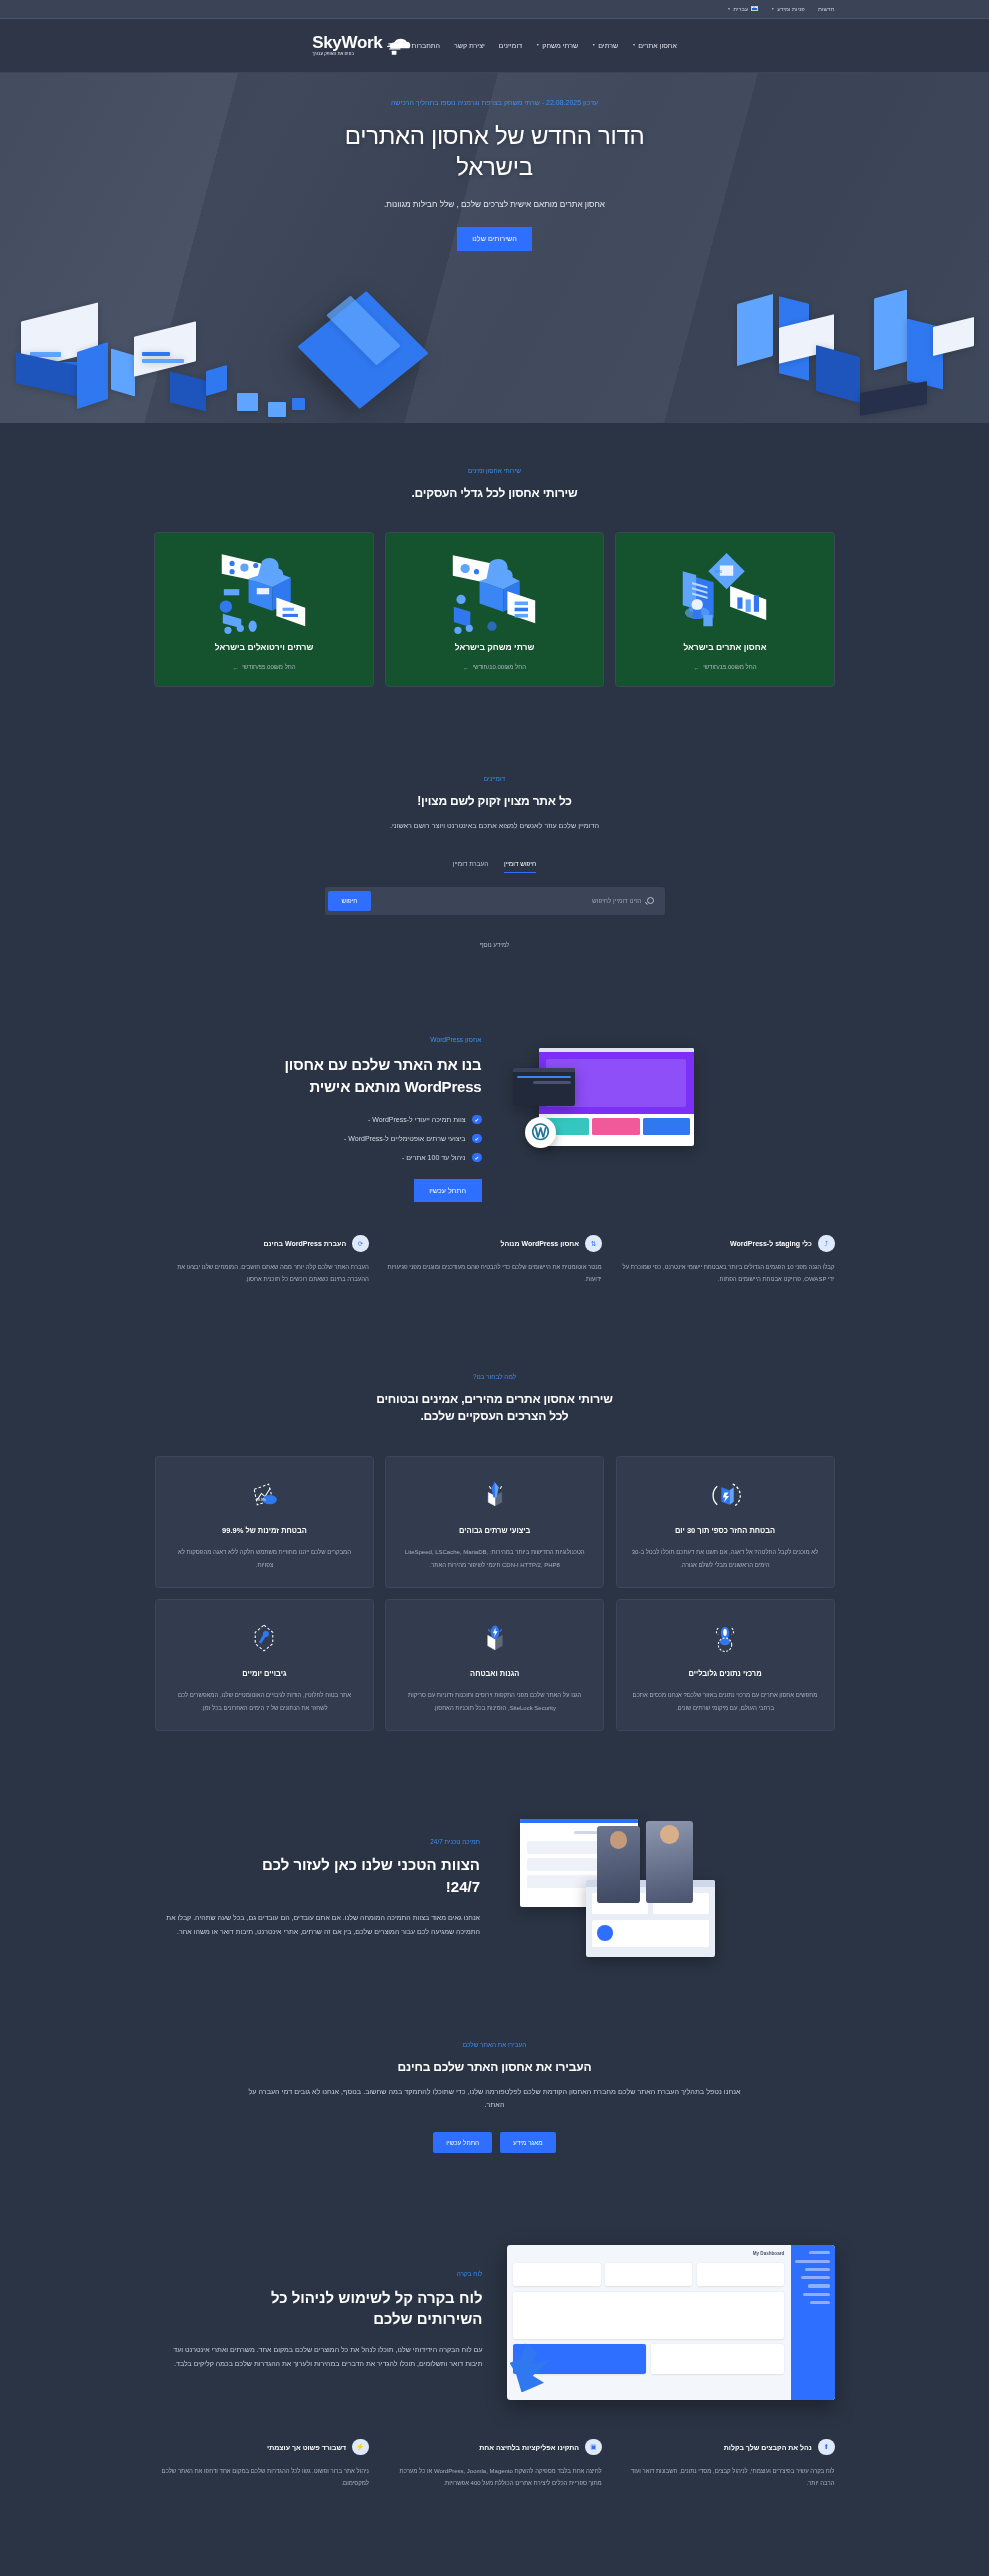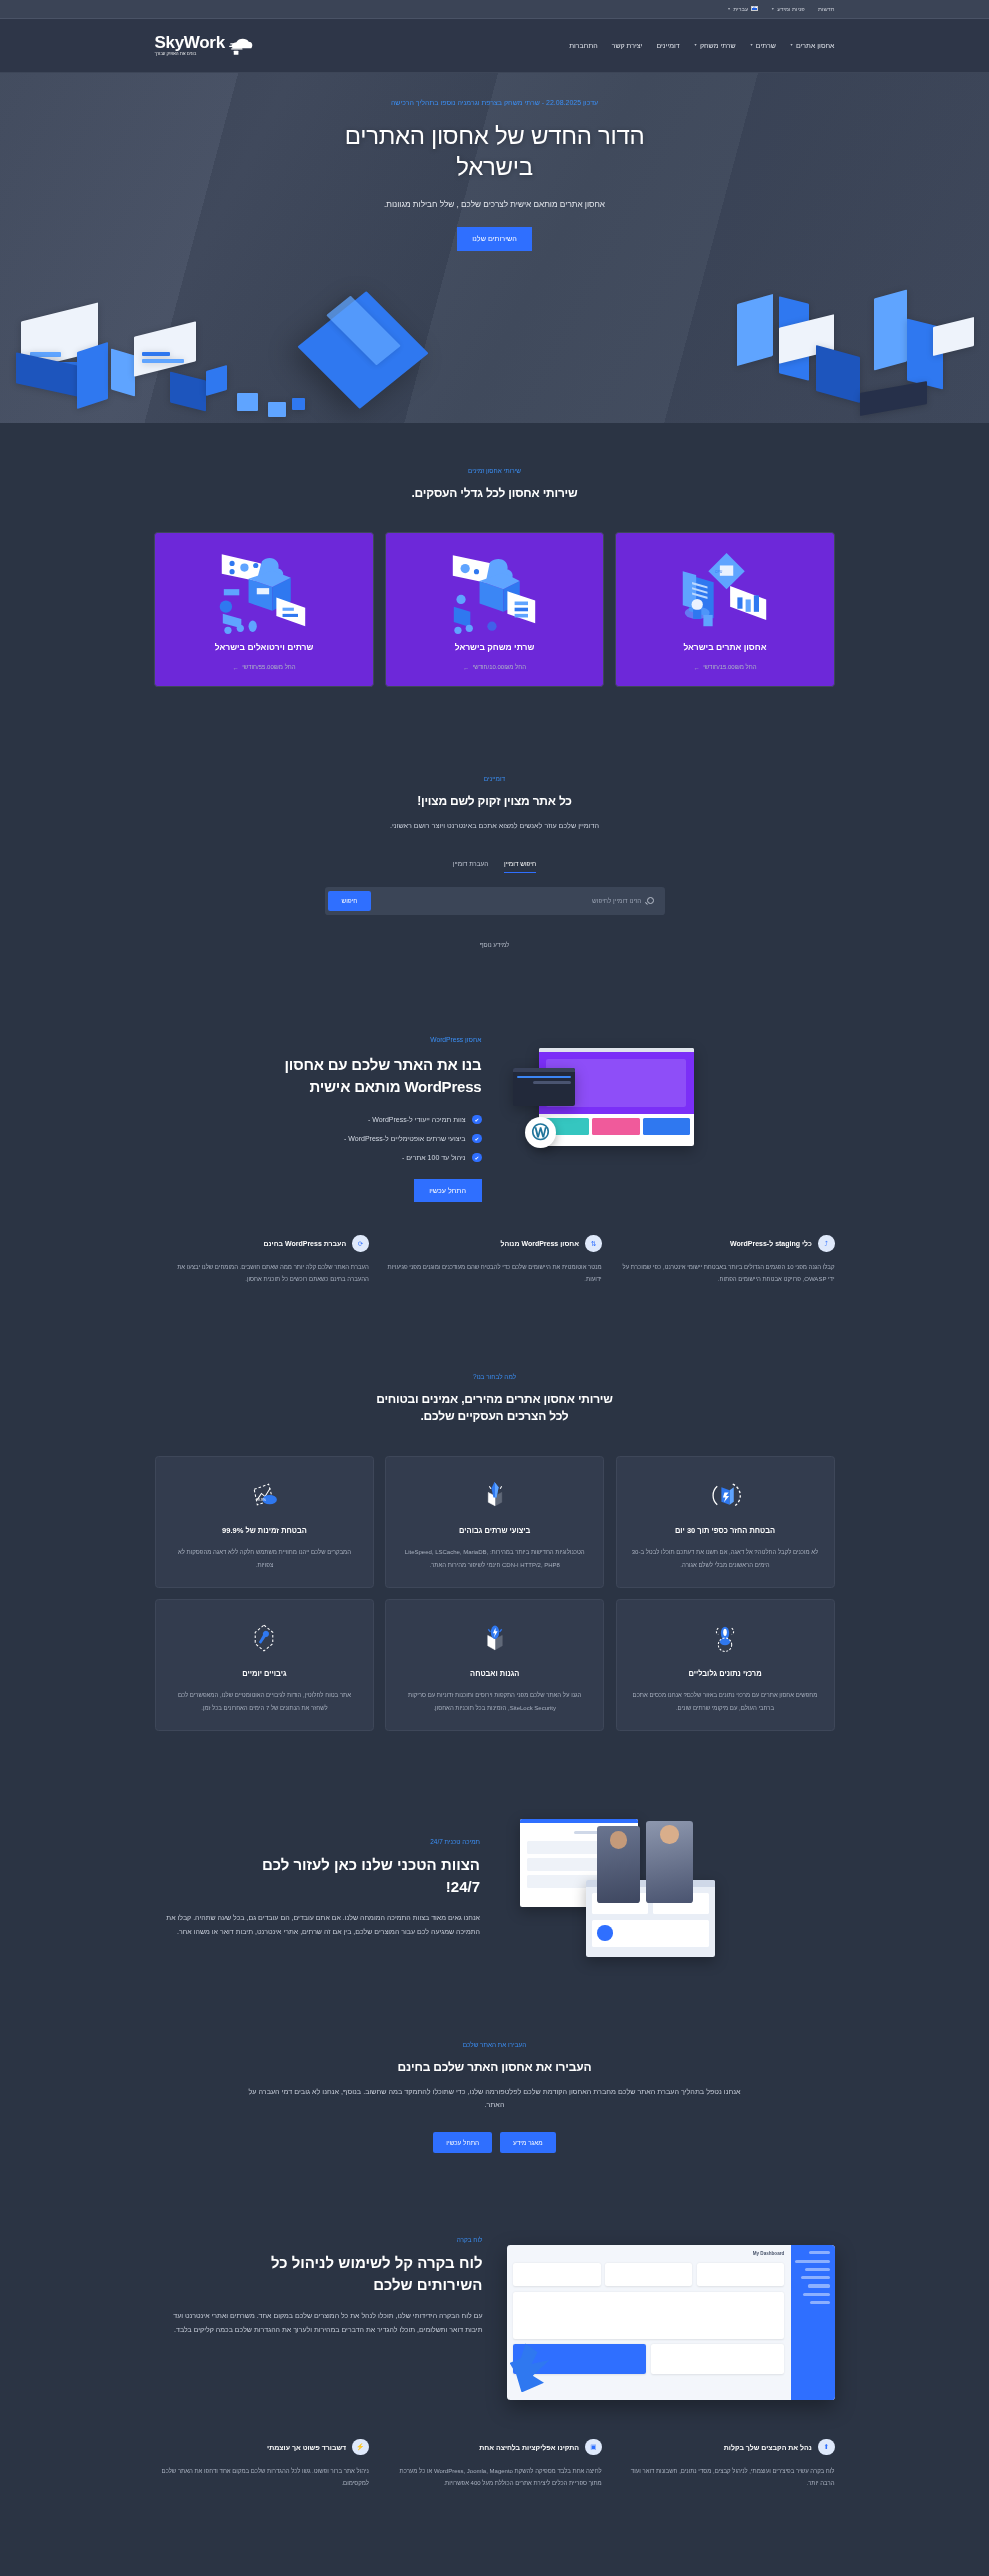--- a/index.html
+++ b/index.html
@@ -18,21 +18,21 @@
   .flag{width:6.7px;height:5.2px;background:#fff;position:relative;display:inline-block;
     border:0.5px solid #ccc}
   .flag:before,.flag:after{content:"";position:absolute;left:0;right:0;height:1px;background:#1f5fe0}
   .flag:before{top:0.5px}.flag:after{bottom:0.5px}
   .flag span{position:absolute;left:50%;top:50%;transform:translate(-50%,-50%);
     color:#1f5fe0;font-size:3.6px;line-height:1}
 
   
   .nav{height:54px;background:#2e3648;display:flex;align-items:center;
     border-bottom:0.5px solid #3d4658;}
-  .nav .wrap{display:flex;align-items:center;justify-content:space-between}
+  .nav .wrap{display:flex;align-items:center;justify-content:center}
   .logo{display:flex;align-items:flex-end;gap:4.1px}
   .logo-mark{width:25px;height:19.6px;position:relative;flex:none}
   .logo-txt{display:flex;flex-direction:column;align-items:flex-start;line-height:1}
   .logo-name{font-size:17px;font-weight:bold;letter-spacing:-0.3px}
   .logo-tag{font-size:4.4px;margin-top:1.5px;align-self:flex-end;opacity:.92}
   .nav-links{display:flex;align-items:center;gap:14px;font-size:7px;color:#dfe3ea}
   .nav-links>div{display:flex;align-items:center;gap:2.6px;cursor:pointer}
 
   
   .hero{position:relative;height:350px;overflow:hidden;
@@ -58,21 +58,21 @@
   
   .sec{background:#2b3444;padding:44px 0}
   .sec.grad{background:linear-gradient(120deg,#3b4557 0%,#4650650 40%,#3c4658 100%)}
   .kicker{color:#3b8ff5;font-size:6.4px;text-align:center;margin-bottom:11.3px}
   .h2{font-size:12px;font-weight:bold;text-align:center;line-height:1.4;
     letter-spacing:-0.2px}
   .sub-c{font-size:7.2px;color:#c9cfdb;text-align:center;margin-top:10px;line-height:1.8}
 
   
   .cards3{display:flex;gap:11.3px;margin-top:30px}
-  .svc-card{flex:1;background:#6d28d9;border:0.5px solid #3e4759;border-radius:3.6px;
+  .svc-card{flex:1;background:#14532d;border:0.5px solid #3e4759;border-radius:3.6px;
     padding:17.5px 10.3px 15.5px;text-align:center;cursor:pointer}
   .svc-art{height:85px;position:relative;margin-bottom:7.2px}
   .svc-title{font-size:8.5px;font-weight:600;margin-bottom:11.3px}
   .svc-price{font-size:6px;color:#aeb6c5;display:flex;justify-content:center;
     align-items:center;gap:3.6px}
   .arr{font-size:6.2px;color:#aeb6c5}
 
   
   .tabs{display:flex;justify-content:center;gap:15.5px;margin-top:27px;font-size:6.4px}
   .tab{padding-bottom:4.6px;color:#c6ccd8;cursor:pointer;border-bottom:1.5px solid transparent}
@@ -136,21 +136,21 @@
   .sup-kicker{color:#3b8ff5;font-size:6.4px;text-align:right;margin-bottom:9.3px}
   .sup-h2{font-size:15px;font-weight:bold;text-align:right;line-height:1.45}
   .sup-p{font-size:7px;color:#c9cfdb;text-align:right;line-height:2;margin-top:13.4px}
   .sup-art{flex:1;height:139px;position:relative}
   .person{position:absolute;border-radius:3.1px}
 
   
   .btn-row{display:flex;gap:7.2px;justify-content:center;margin-top:20.6px}
 
   
-  .dash{display:flex;gap:24px}
+  .dash{display:flex;align-items:center;gap:24px}
   .dash-img{flex:1;height:170px;position:relative}
   .dash-win{position:absolute;inset:9.3px 0 6.2px 0;background:#f3f6fb;border-radius:3.6px;
     box-shadow:0 7.2px 20.6px rgba(0,0,0,.34);overflow:hidden;display:flex}
   .dw-side{width:44px;background:#2f6fff;padding:6.2px 4.6px}
   .dw-side .ln{height:3.1px;background:rgba(255,255,255,.45);border-radius:1.5px;
     margin-bottom:5.2px}
   .dw-main{flex:1;padding:6.2px}
   .dw-top{height:5.7px;background:#dde3ed;border-radius:1.5px;width:55%;margin-bottom:6.2px}
   .dw-cards{display:flex;gap:4.1px;margin-bottom:6.2px}
   .dw-card{flex:1;height:23px;background:#fff;border-radius:2.1px;

